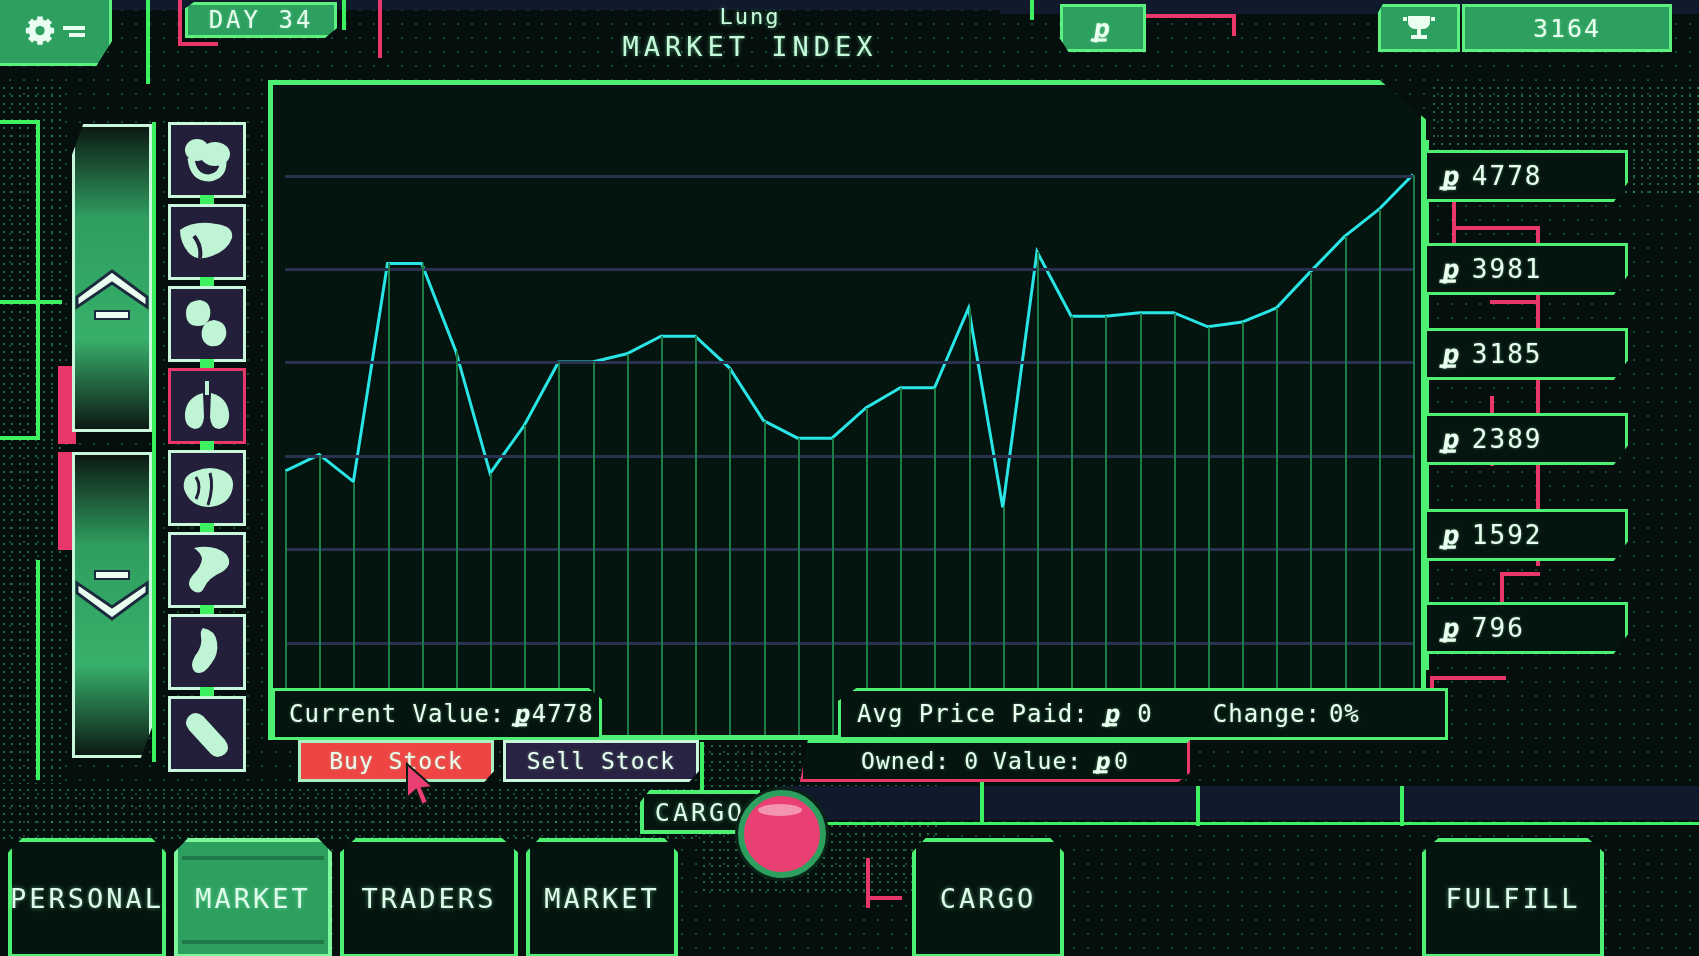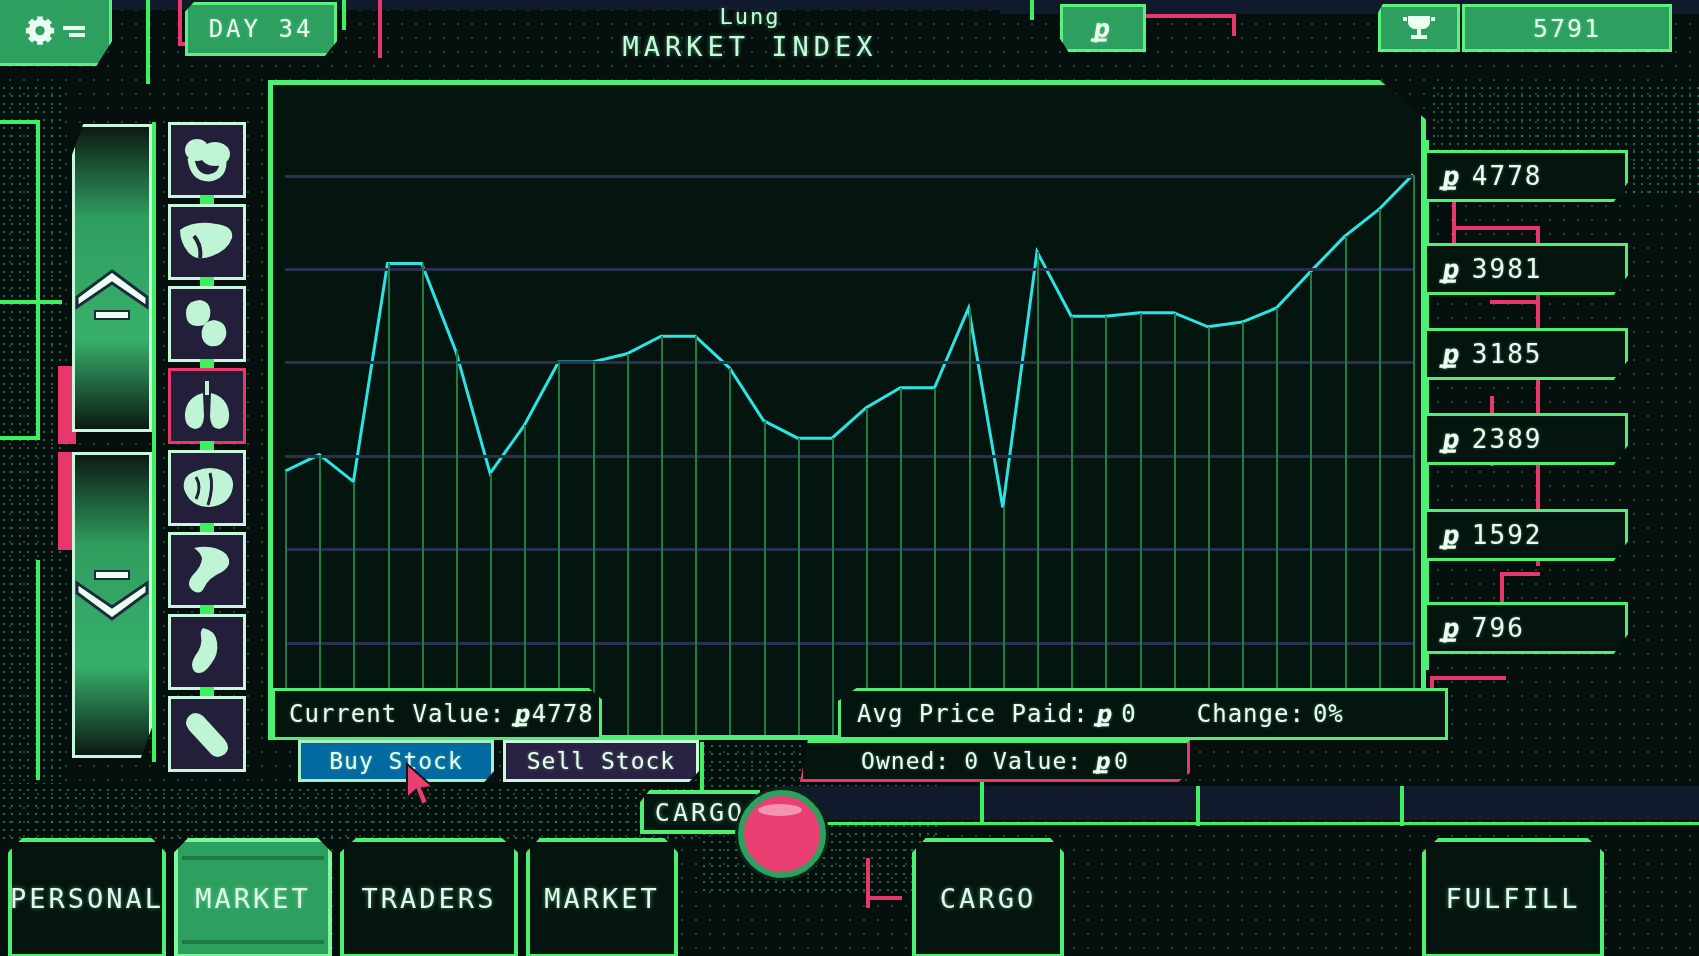--- a/index.html
+++ b/index.html
@@ -60,21 +60,21 @@
     background: #2d9f5f;
     border-right: 3px solid #5cf07e;
     border-bottom: 3px solid #5cf07e;
     clip-path: polygon(0 0, 100% 0, 100% 62%, 86% 100%, 0 100%);
     display:flex; align-items:center; justify-content:center; gap:4px;
   }
   #settings-btn svg { display:block; }
 
   #day-chip {
     position: absolute; left: 185px; top: 2px;
-    width: 152px; height: 54px;
+    width: 152px; height: 36px;
     background:#2d9f5f; border:3px solid #5cf07e;
     clip-path: polygon(6% 0, 100% 0, 100% 72%, 92% 100%, 0 100%, 0 18%);
     display:flex;align-items:center;justify-content:center;
     color:#eafff0; font-size:24px; letter-spacing:3px;
     text-shadow: 0 0 3px rgba(160,255,200,.45);
   }
 
   #title-block {
     position:absolute; left:520px; top:2px; width:460px; height:72px;
     text-align:center; color:#b7f5cf;
@@ -183,21 +183,21 @@
     position:absolute; left:838px; top:688px; width:610px; height:52px;
     border:3px solid #4df073; background:#04150f;
     display:flex;align-items:center; gap:60px; padding-left:16px;
     color:#eafff0; font-size:24px; letter-spacing:1px;
     clip-path: polygon(3% 0, 100% 0, 100% 100%, 0 100%, 0 25%);
     text-shadow:0 0 3px rgba(160,255,200,.45);
   }
 
   #buy-btn {
     position:absolute; left:298px; top:740px; width:196px; height:42px;
-    background:#0369a1; border:3px solid #a8f0c4;
+    background:#ef4444; border:3px solid #a8f0c4;
     display:flex;align-items:center;justify-content:center;
     color:#eafff0; font-size:23px; letter-spacing:1px;
     clip-path: polygon(0 0, 100% 0, 100% 74%, 95% 100%, 0 100%);
     text-shadow:0 0 3px rgba(160,255,200,.5);
   }
   #sell-btn {
     position:absolute; left:503px; top:740px; width:196px; height:42px;
     background:#2a2242; border:3px solid #c9f7dc;
     display:flex;align-items:center;justify-content:center;
     color:#eafff0; font-size:23px; letter-spacing:1px;
@@ -344,21 +344,21 @@
     <div class="hud-chip" id="rep-icon-chip">
       <svg width="34" height="30" viewBox="0 0 34 30">
         <path fill="#eafff0" d="M6 3h22v6a7 7 0 0 1-7 7h-8a7 7 0 0 1-7-7z"></path>
         <rect x="15" y="16" width="4" height="6" fill="#eafff0"></rect>
         <rect x="9" y="22" width="16" height="4" fill="#eafff0"></rect>
         <rect x="1" y="4" width="4" height="4" fill="#eafff0"></rect>
         <rect x="29" y="4" width="4" height="4" fill="#eafff0"></rect>
       </svg>
     </div>
     <div class="hud-chip" id="rep-value-chip">
-      <span>5791</span>
+      <span>3164</span>
     </div>
   </div>
 
   <div class="rail-pink" style="top:366px;height:78px;"></div>
   <div class="rail-pink" style="top:452px;height:98px;"></div>
 
   <div id="scroll-up">
     <span class="arrow-glyph" style="top:140px;">
       <svg width="78" height="54" viewBox="0 0 78 54">
         <path d="M39 4 L74 30 L74 40 L39 16 L4 40 L4 30 Z" fill="#eafff0" stroke="#1b2a3c" stroke-width="3"></path>
@@ -521,21 +521,21 @@
   </div>
 
   <div id="current-value-box">
     <span>Current Value:</span>
     <span style="width:10px;"></span>
     <span class="currency-glyph">ք</span>
     <span>4778</span>
   </div>
 
   <div id="avg-price-box">
-    <span style="display:flex;gap:8px;">
+    <span style="display:flex;gap:16px;">
       <span>Avg Price Paid:</span>
       <span class="currency-glyph">ք</span>
       <span>0</span>
     </span>
     <span style="display:flex;align-items:center;gap:8px;">
       <span>Change:</span>
       <span>0%</span>
     </span>
   </div>
 

